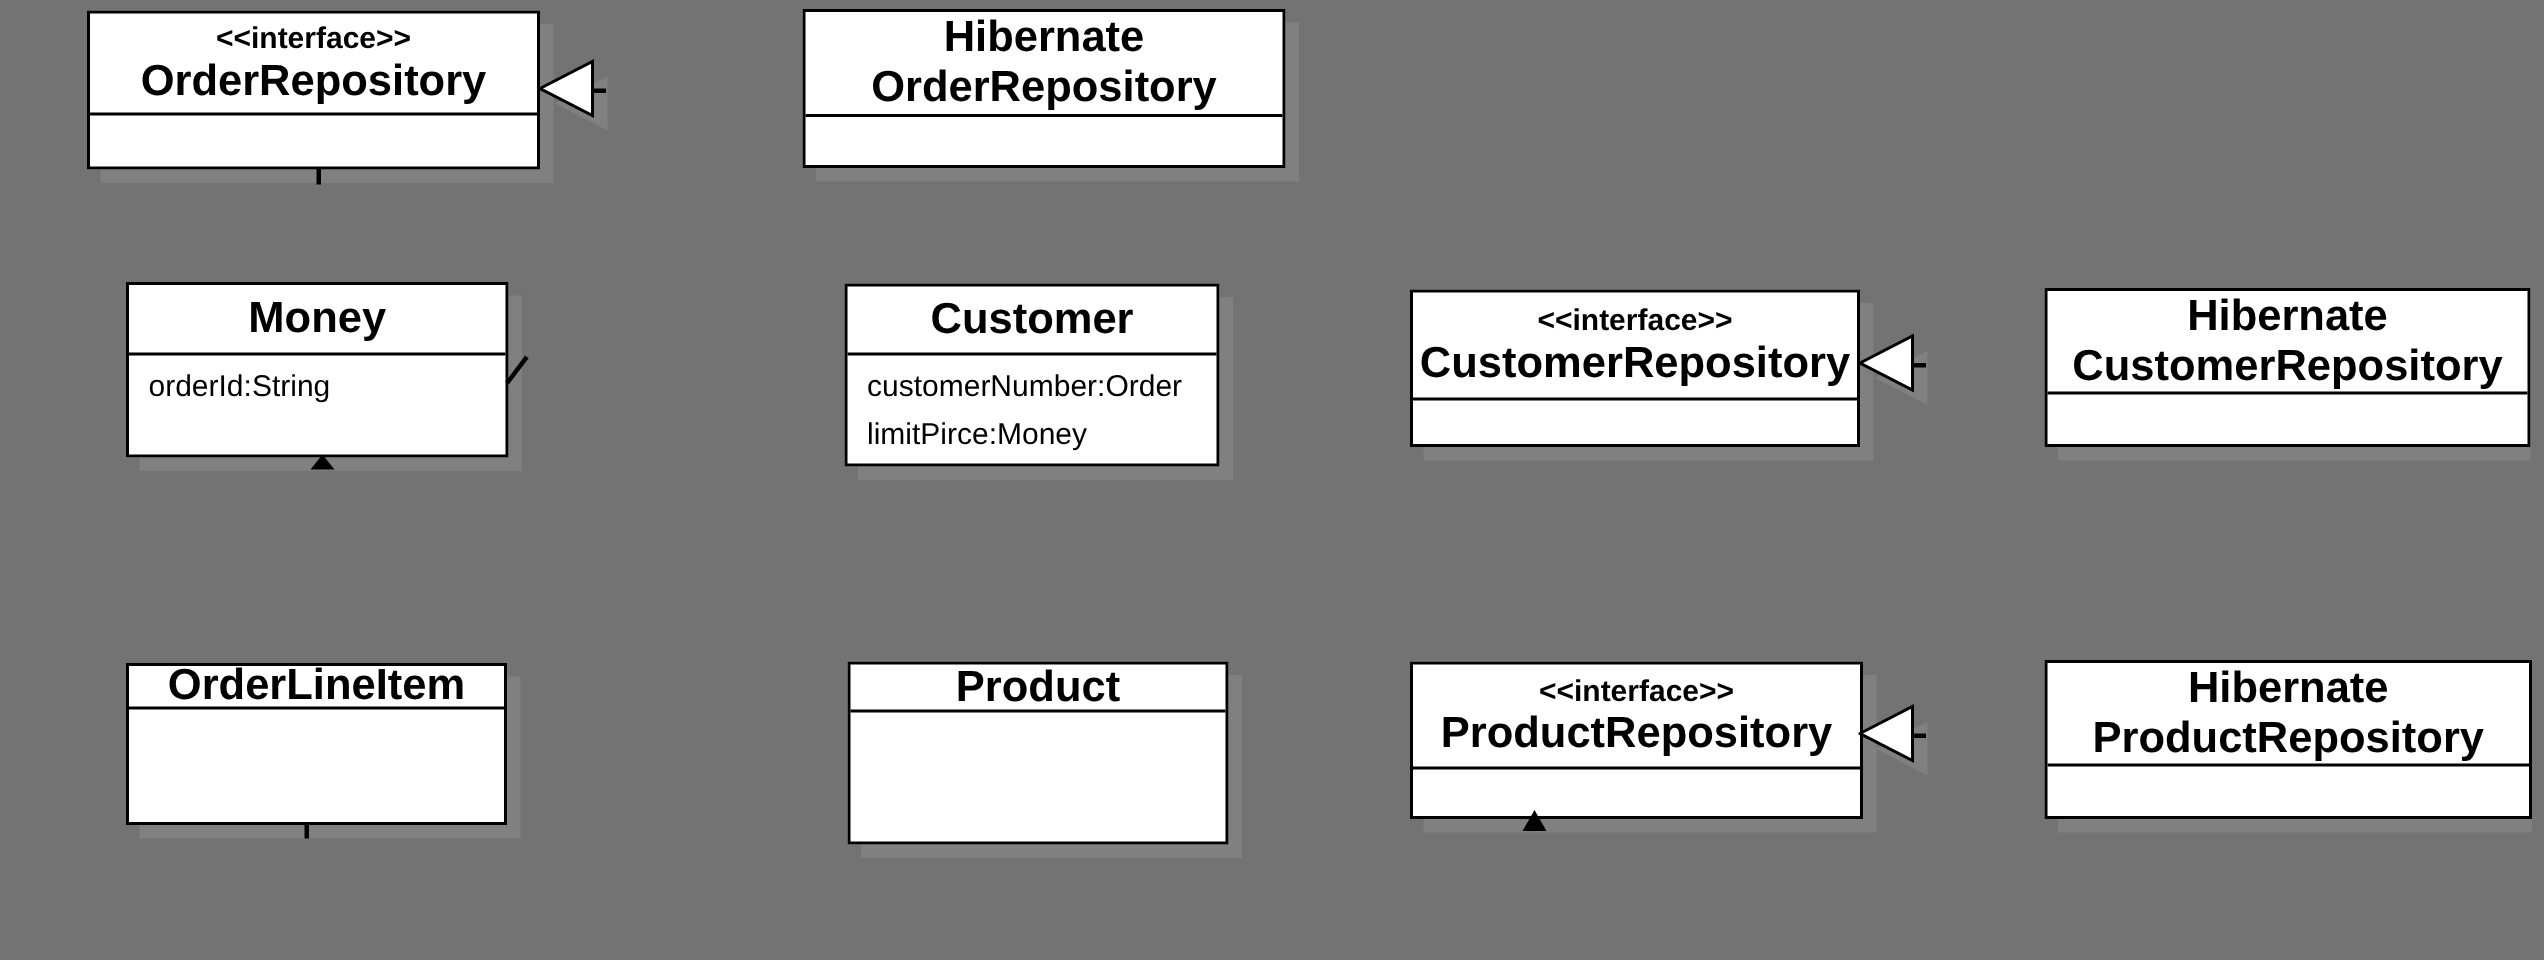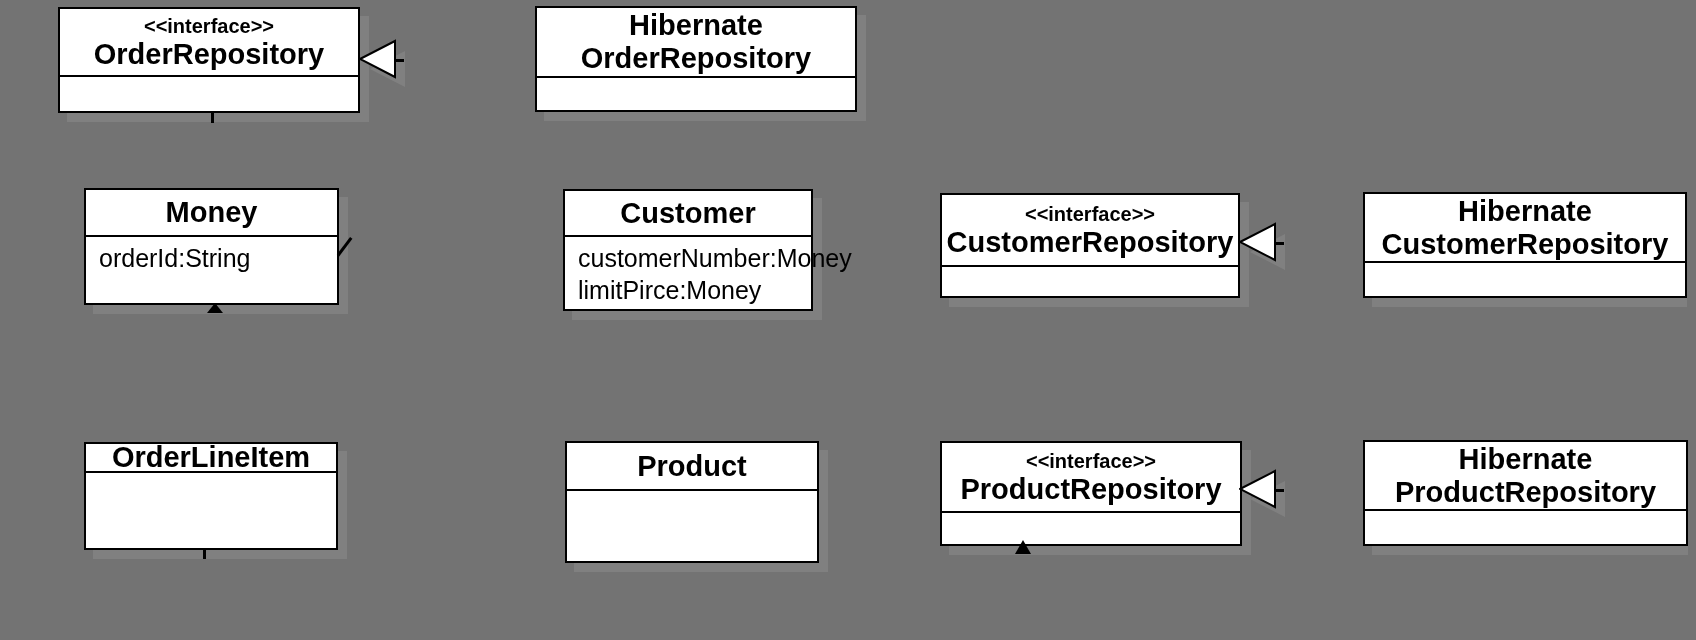--- a/index.html
+++ b/index.html
@@ -13,21 +13,21 @@
     box-sizing:border-box;z-index:2;
   }
   .title{
     border-bottom:2px solid #000;box-sizing:border-box;
     display:flex;flex-direction:column;justify-content:center;align-items:center;
     overflow:hidden;
   }
   .stereotype{font-weight:bold;font-size:20px;line-height:24px;white-space:nowrap;}
   .cname{font-weight:bold;font-size:29px;line-height:33px;white-space:nowrap;}
   .attrs{padding:5px 6px 0 13px;}
-  .attr{font-size:25px;line-height:32px;white-space:nowrap;}
+  .attr{font-size:20px;line-height:32px;white-space:nowrap;}
   .arrow-svg{position:absolute;z-index:3;}
   .up-tri{position:absolute;width:0;height:0;z-index:4;
     border-left:8px solid transparent;border-right:8px solid transparent;}
   .tick{position:absolute;background:#000;z-index:4;}
 </style>
 </head>
 <body>
 
 <div class="canvas">
 
@@ -65,21 +65,21 @@
     <div class="attrs">
       <div class="attr">orderId:String</div>
     </div>
   </div>
 
   <div class="uml-class" style="left:563px;top:189px;width:250px;height:122px">
     <div class="title" style="height:46px">
       <div class="cname">Customer</div>
     </div>
     <div class="attrs">
-      <div class="attr">customerNumber:Money</div>
+      <div class="attr">customerNumber:Order</div>
       <div class="attr">limitPirce:Money</div>
     </div>
   </div>
 
   <div class="uml-class" style="left:940px;top:193px;width:300px;height:105px">
     <div class="title" style="height:72px">
       <div class="stereotype">&lt;&lt;interface&gt;&gt;</div>
       <div class="cname">CustomerRepository</div>
     </div>
     <div class="attrs"></div>
@@ -93,21 +93,21 @@
     <div class="attrs"></div>
   </div>
 
   <div class="uml-class" style="left:84px;top:442px;width:254px;height:108px">
     <div class="title" style="height:29px">
       <div class="cname">OrderLineItem</div>
     </div>
   </div>
 
   <div class="uml-class" style="left:565px;top:441px;width:254px;height:122px">
-    <div class="title" style="height:48px">
+    <div class="title" style="height:32px">
       <div class="cname">Product</div>
     </div>
   </div>
 
   <div class="uml-class" style="left:940px;top:441px;width:302px;height:105px">
     <div class="title" style="height:70px">
       <div class="stereotype">&lt;&lt;interface&gt;&gt;</div>
       <div class="cname">ProductRepository</div>
     </div>
     <div class="attrs"></div>

